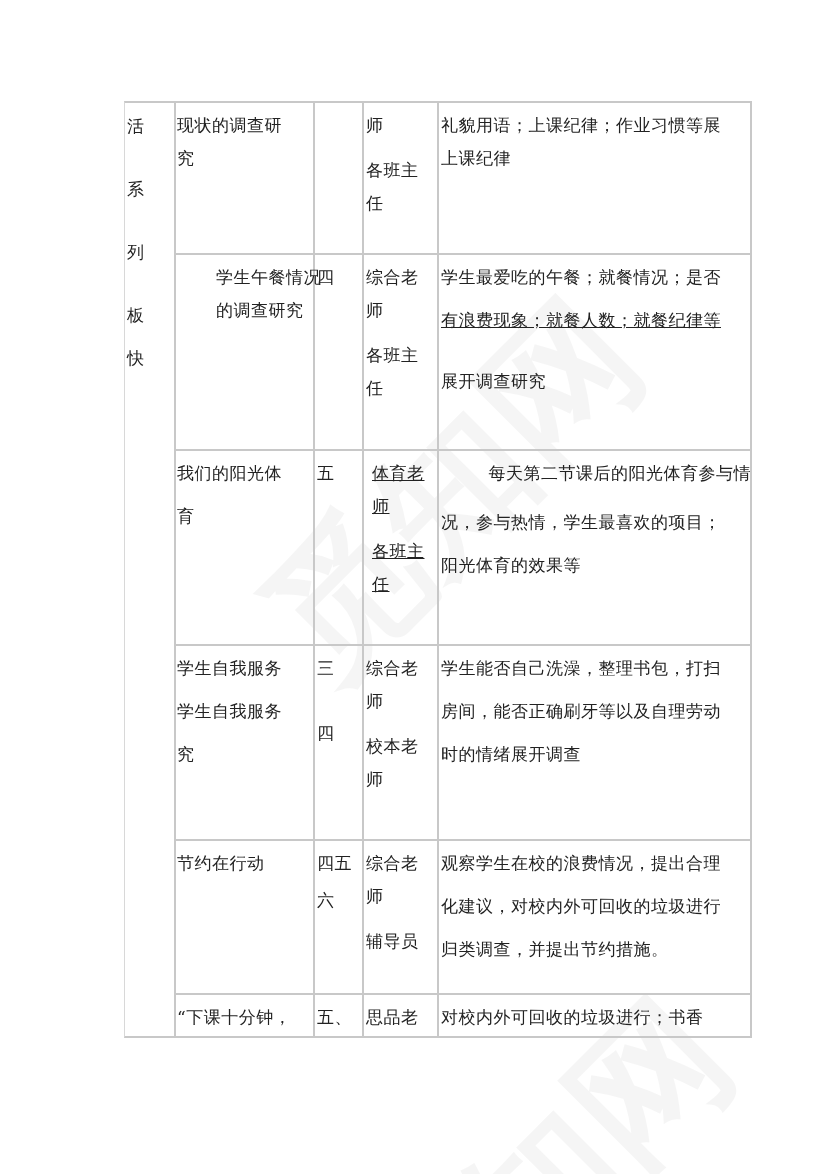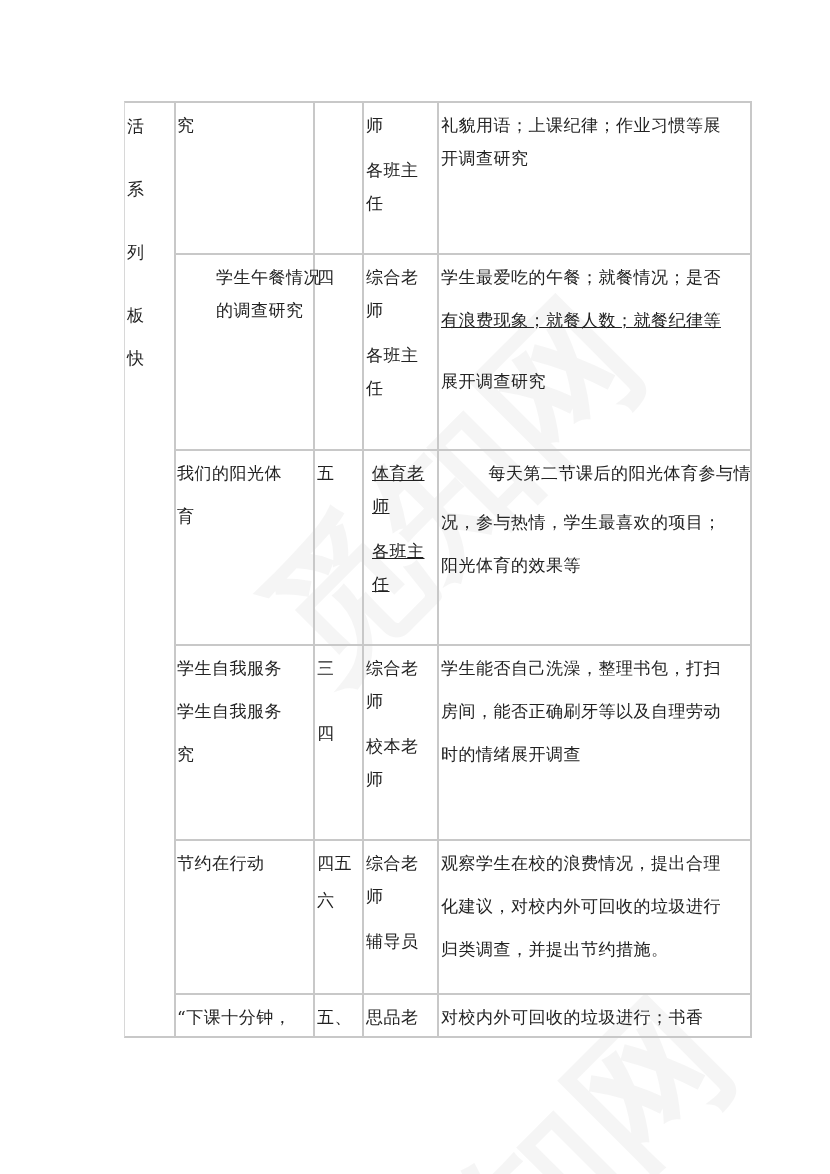--- a/index.html
+++ b/index.html
@@ -42,31 +42,32 @@
 
     <div class="side">
       <span style="top:12px;">活</span>
       <span style="top:75px;">系</span>
       <span style="top:138px;">列</span>
       <span style="top:201px;">板</span>
       <span style="top:244px;">快</span>
     </div>
 
     <div class="cell" style="left:52px; top:6px; width:134px;">
+      <p>现状的调查研</p>
       <p>究</p>
     </div>
     <div class="cell" style="left:241px; top:6px; width:70px;">
       <p>师</p>
       <p style="height:12px;"></p>
       <p>各班主</p>
       <p>任</p>
     </div>
     <div class="cell" style="left:316px; top:6px; width:310px;">
       <p>礼貌用语；上课纪律；作业习惯等展</p>
-      <p>开调查研究</p>
+      <p>上课纪律</p>
     </div>
 
     <div class="cell" style="left:52px; top:158px; width:134px;padding-left:39px;">
       <p>学生午餐情况</p>
       <p>的调查研究</p>
     </div>
     <div class="cell" style="left:192px; top:158px; width:44px;">
       <p>四</p>
     </div>
     <div class="cell" style="left:241px; top:158px; width:70px;">

